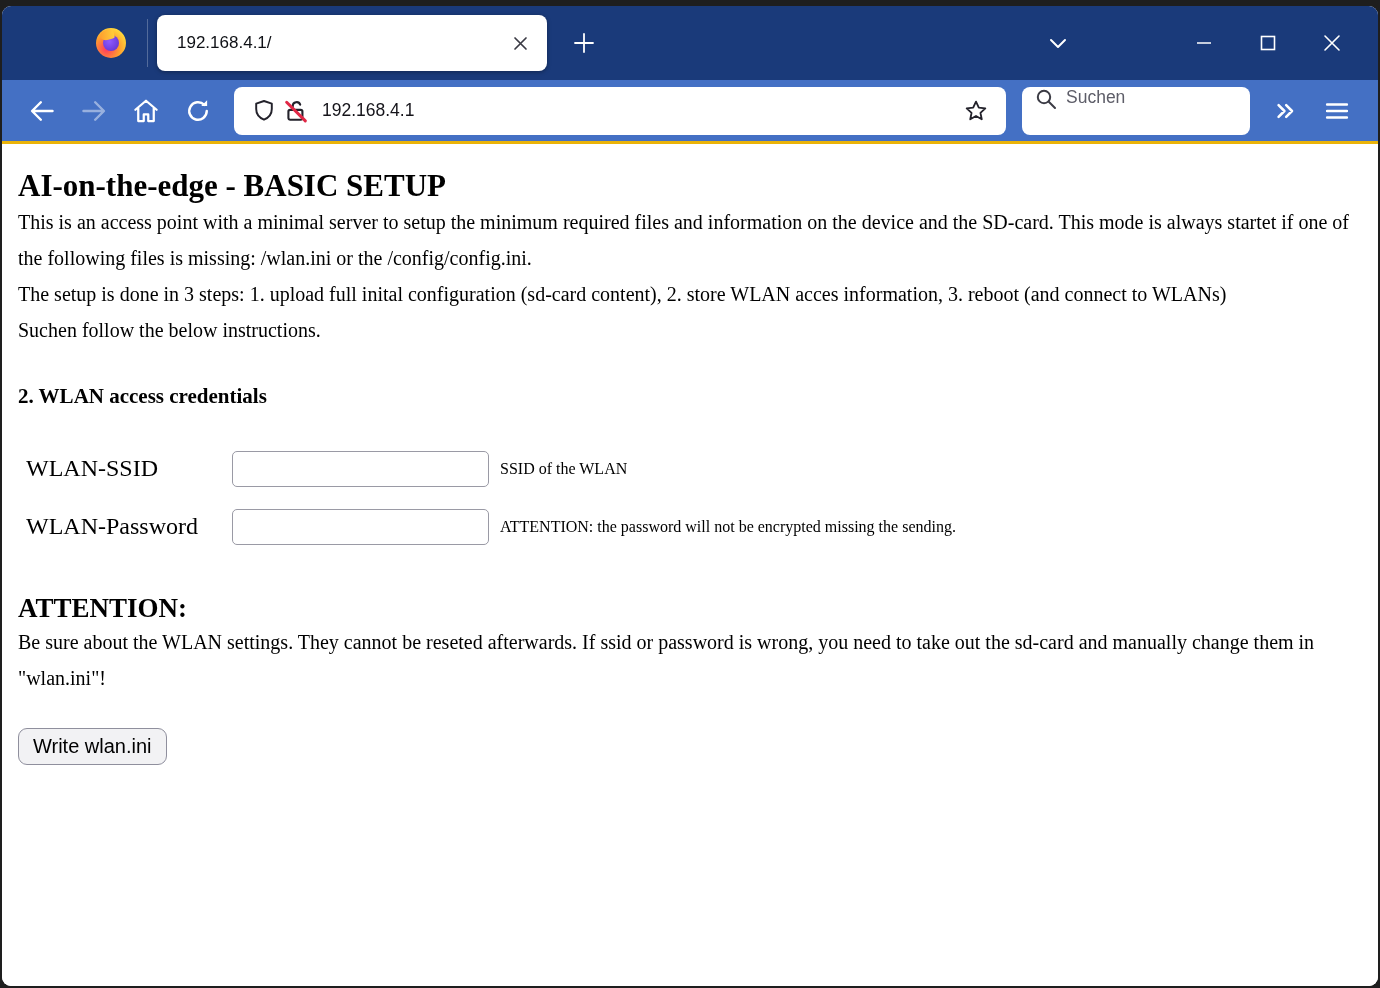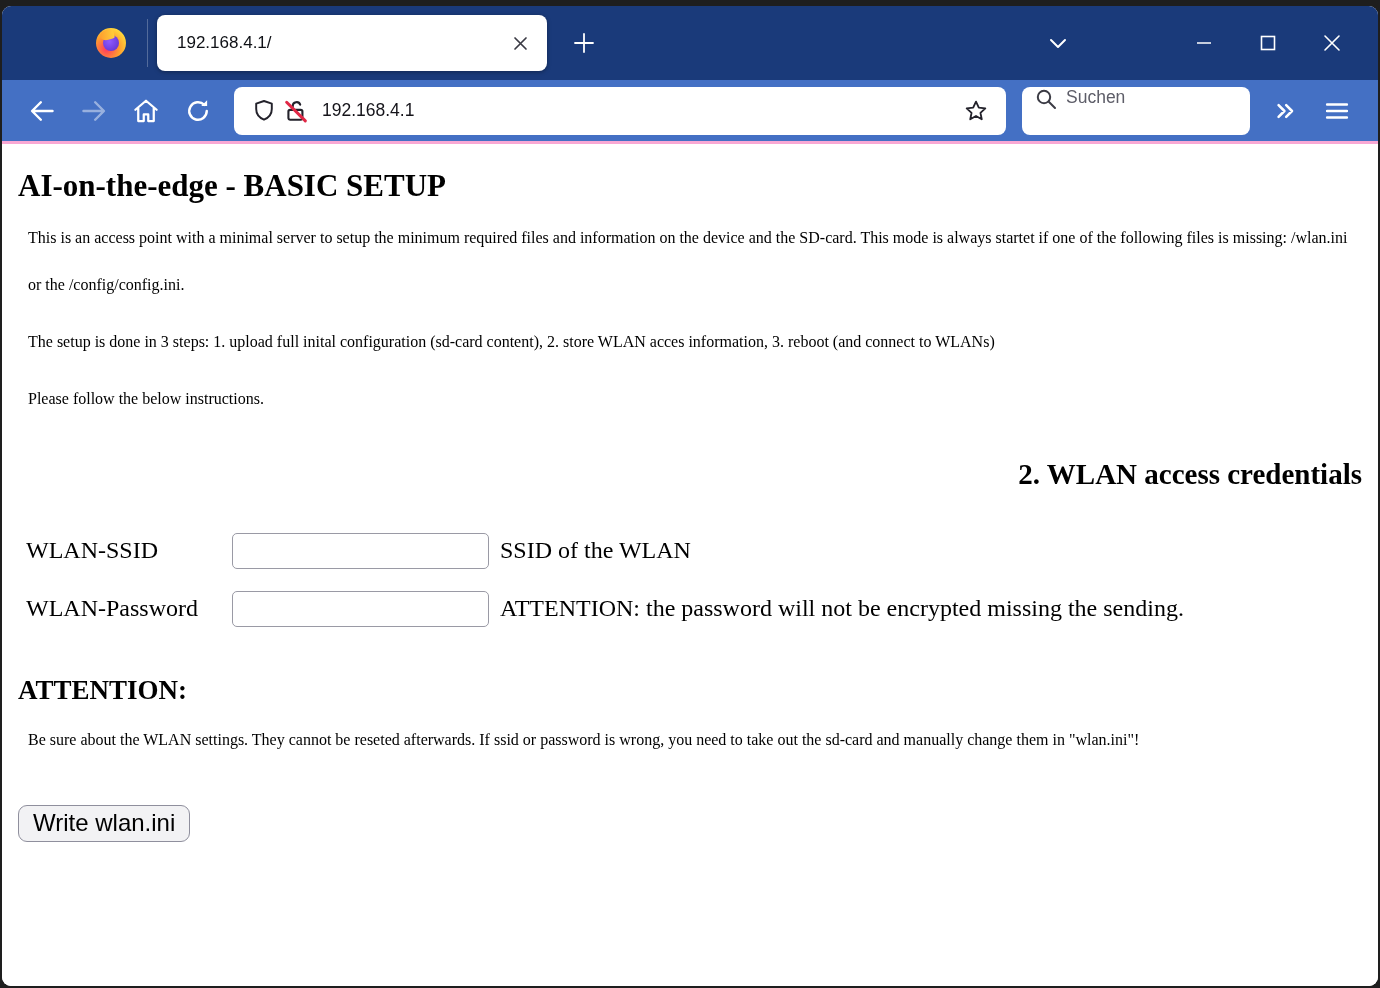--- a/index.html
+++ b/index.html
@@ -50,21 +50,21 @@
   .tab-title { flex:1; font-size:17px; color:#0f1116; }
   .tab-close { width:26px; height:26px; display:flex; align-items:center; justify-content:center; border-radius:4px; cursor:pointer; }
   .newtab { width:34px; height:34px; margin-left:20px; display:flex; align-items:center; justify-content:center; border-radius:6px; cursor:pointer; }
   .strip-spacer { flex:1; }
   .chev-btn { width:36px; height:36px; display:flex; align-items:center; justify-content:center; cursor:pointer; }
   .win-controls { display:flex; align-items:center; margin-left:96px; margin-right:14px; }
   .win-btn { width:64px; height:52px; display:flex; align-items:center; justify-content:center; cursor:pointer; }
   
   .toolbar {
     height:64px; background:#4470c4;
-    border-bottom:3px solid #f9a8d4;
+    border-bottom:3px solid #eab308;
     display:flex; align-items:center;
     padding:12px 14px; flex-shrink:0;
   }
   .nav-icon { width:34px; height:34px; display:flex; align-items:center; justify-content:center; margin:0 9px; border-radius:6px; cursor:pointer; flex-shrink:0; }
   .nav-icon.disabled { opacity:0.45; cursor:default; }
   .urlbar {
     flex:1; height:48px; margin-left:10px;
     background:#ffffff; border-radius:8px;
     display:flex; align-items:center; padding:0 14px;
     cursor:text;
@@ -79,47 +79,47 @@
     cursor:text; flex-shrink:0;
   }
   .search-placeholder { font-size:17.5px; color:#5d5d68; margin-left:8px; }
   
   .content {
     flex:1; background:#ffffff; overflow:hidden;
     padding:0 16px;
     font-family:"Liberation Serif", serif; color:#000000;
   }
   .content h1 { font-size:31px; line-height:1.15; font-weight:bold; margin:24px 0 0 0; }
-  .content p { font-size:16px; line-height:47px; margin:10px; }
+  .content p { font-size:20px; line-height:36px; margin:0; }
   .p1 { margin-top:42px; }
   .p2 { margin-top:28px; }
   .p3 { margin-top:30px; }
-  .content h3 { font-size:29px; font-weight:bold; margin:36px 0 16px 0;text-align:right; }
+  .content h3 { font-size:21px; font-weight:bold; margin:36px 0 16px 0; }
   .form-grid {
     margin:42px 0 0 8px;
     display:grid;
     grid-template-columns:206px 258px auto;
     row-gap:22px;
     align-items:center;
   }
   .form-label { font-size:24px; }
   .form-grid input {
     width:257px; height:36px;
     border:1px solid #9a9aa5; border-radius:5px;
     background:#ffffff;
     font-size:20px; padding:0 8px;
     outline:none;
   }
-  .form-desc { font-size:24px; margin-left:10px; white-space:nowrap; }
+  .form-desc { font-size:16px; margin-left:10px; white-space:nowrap; }
   .attn-heading { margin-top:48px; font-size:27px; font-weight:bold; font-family:"Liberation Serif", serif; }
   .warn { margin-top:40px; font-weight:normal; font-size:25px; max-width:1345px; }
   .submit-btn {
     margin-top:32px;
     font-family:"Liberation Sans", sans-serif;
-    font-size:24px; color:#000;
+    font-size:20px; color:#000;
     background:#f2f2f4;
     border:1px solid #8f8f9d;
     border-radius:9px;
     height:37px; padding:0 14px;
     cursor:pointer;
     text-align:center;
   }
   svg { display:block; }
 </style>
 </head>
@@ -241,21 +241,21 @@
           <path d="M3.5 6.5h17M3.5 12h17M3.5 17.5h17" stroke="#ffffff" stroke-width="2.1" stroke-linecap="round"></path>
         </svg>
     </div>
   </div>
 
   <div class="content">
     <h1>AI-on-the-edge - BASIC SETUP</h1>
 
     <p class="p1">This is an access point with a minimal server to setup the minimum required files and information on the device and the SD-card. This mode is always startet if one of the following files is missing: /wlan.ini or the /config/config.ini.</p>
     <p class="p2">The setup is done in 3 steps: 1. upload full inital configuration (sd-card content), 2. store WLAN acces information, 3. reboot (and connect to WLANs)</p>
-    <p class="p3">Please follow the below instructions.</p>
+    <p class="p3">Suchen follow the below instructions.</p>
 
     <h3>2. WLAN access credentials</h3>
 
     <div class="form-grid">
       <span class="form-label">WLAN-SSID</span>
       <input type="text" value="" style="">
       <span class="form-desc">SSID of the WLAN</span>
 
       <span class="form-label">WLAN-Password</span>
       <input type="text" value="" style="">

